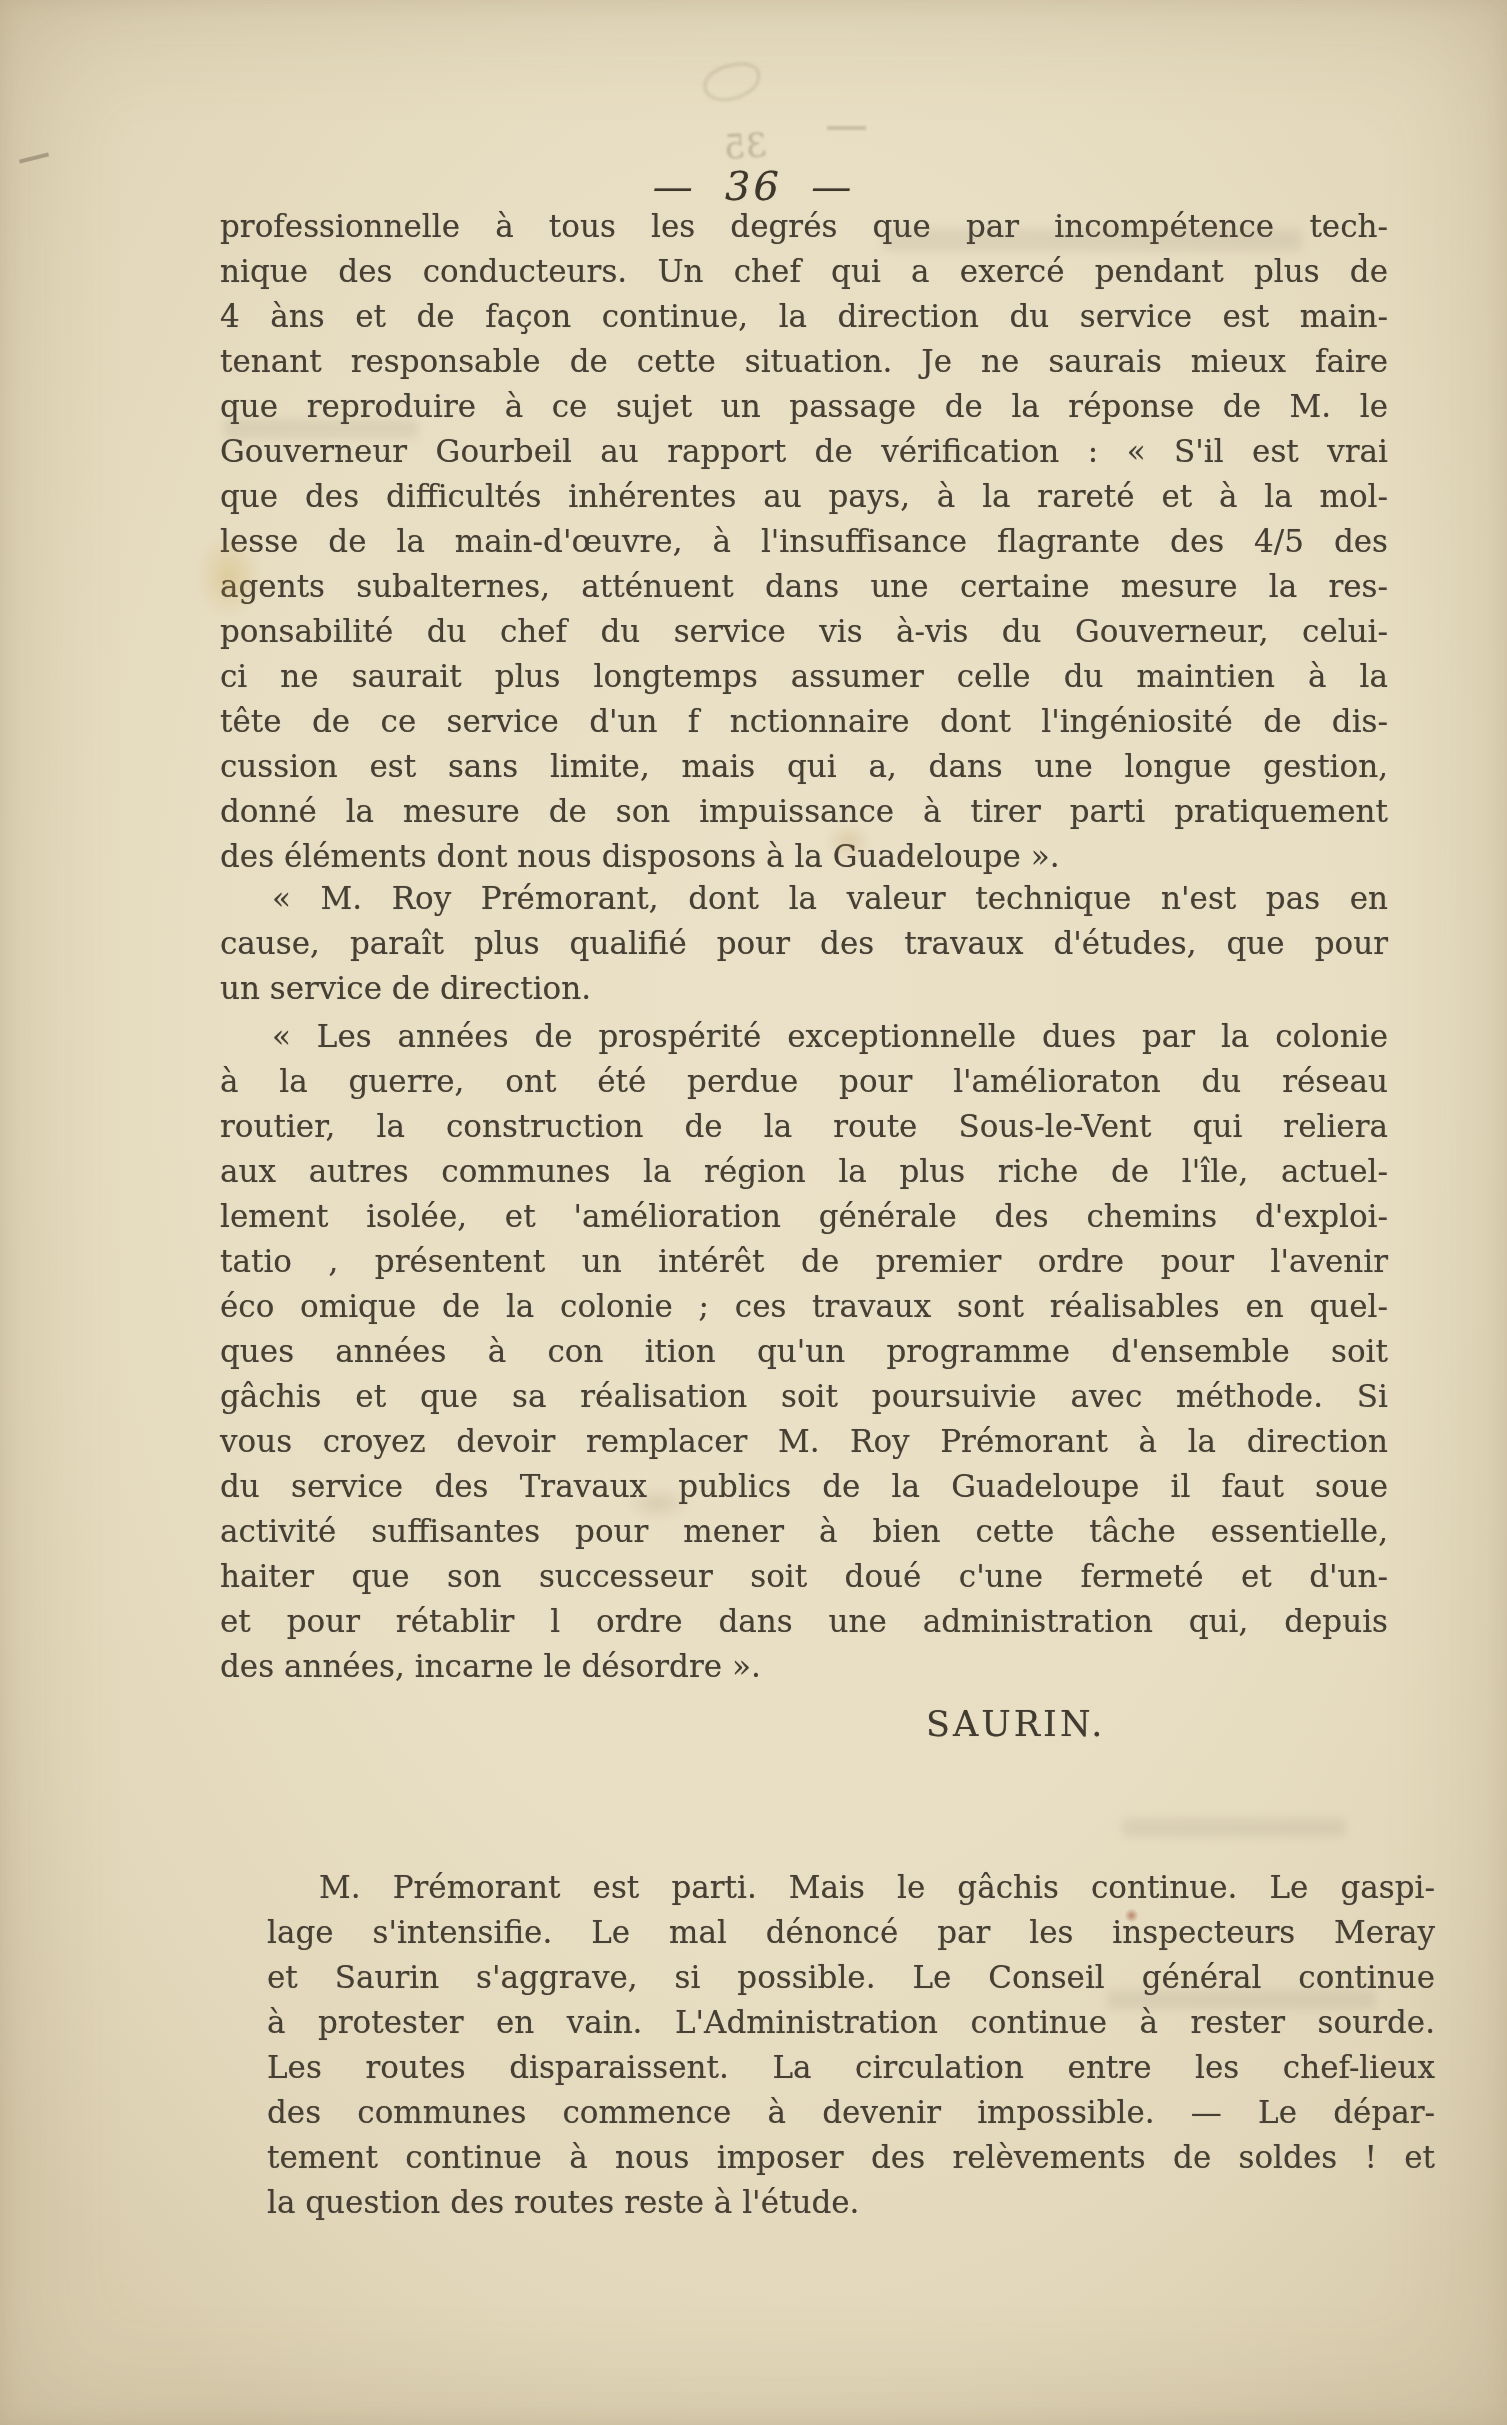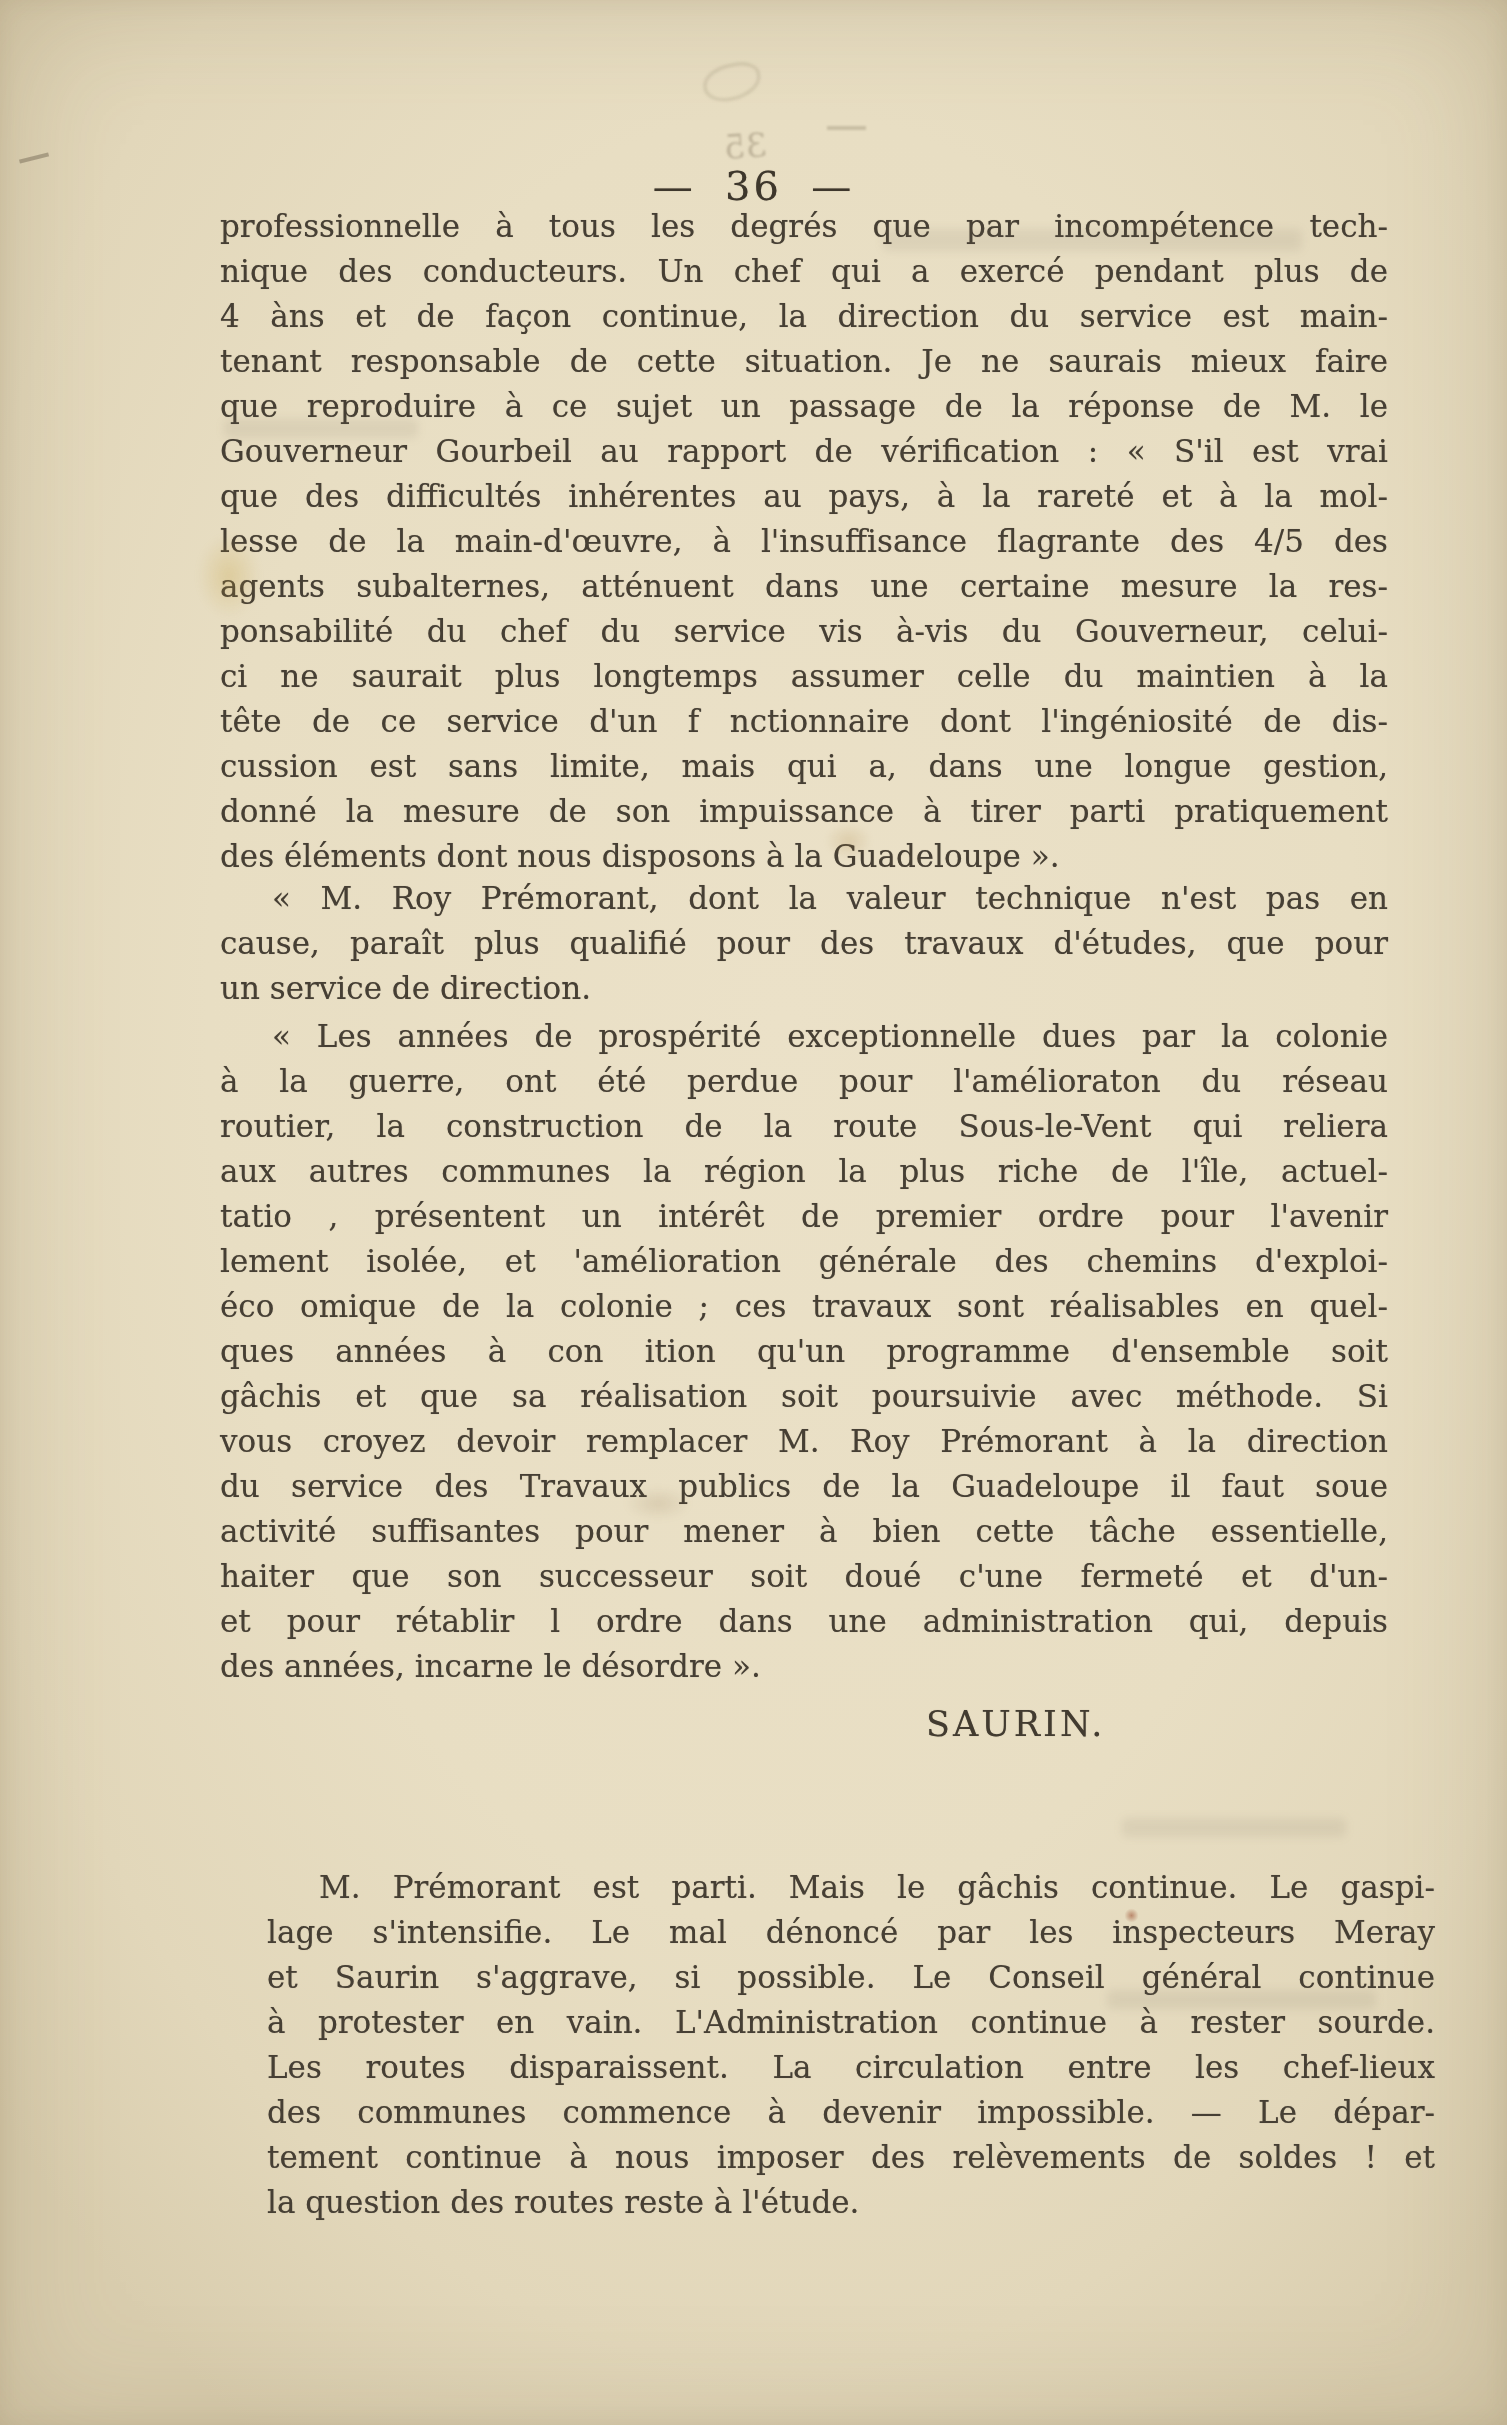--- a/index.html
+++ b/index.html
@@ -32,20 +32,21 @@
   }
   .edge-dash{
     position:absolute; left:19.4px; top:156px; width:30px; height:3.7px;
     background:rgba(100,88,68,.42); transform:rotate(-14deg); filter:blur(0.4px);
   }
   .page-num{
     position:absolute; top:163px; left:0; width:100%;
     text-align:center; font-size:40px; letter-spacing:3px;
     color:#3e372c; text-shadow:0 0 0.7px rgba(62,55,44,.55);
     word-spacing:13.5px;
+    font-style:italic;
   }
   .textblock{
     position:absolute; left:212px; top:0; width:1168px;
     font-size:31px; line-height:45px;
     text-shadow:0 0 0.7px rgba(64,56,44,.45);
     color:#463f34;
   }
   .para{position:absolute; left:8px; width:100%;}
   .p1{top:204px;} .p2{top:876px;} .p3{top:1014px;} .p4{top:1865px;margin-left:47px;}
   .line{height:45px; overflow:visible;}
@@ -118,22 +119,22 @@
     <div class="para p2">
         <div class="line just ind">« M. Roy Prémorant, dont la valeur technique n'est pas en</div>
         <div class="line just">cause, paraît plus qualifié pour des travaux d'études, que pour</div>
         <div class="line">un service de direction.</div>
       </div>
     <div class="para p3">
         <div class="line just ind">« Les années de prospérité exceptionnelle dues par la colonie</div>
         <div class="line just">à la guerre, ont été perdue pour l'amélioraton du réseau</div>
         <div class="line just">routier, la construction de la route Sous-le-Vent qui reliera</div>
         <div class="line just">aux autres communes la région la plus riche de l'île, actuel-</div>
+        <div class="line just">lement isolée, et 'amélioration générale des chemins d'exploi-</div>
         <div class="line just">tatio , présentent un intérêt de premier ordre pour l'avenir</div>
-        <div class="line just">lement isolée, et 'amélioration générale des chemins d'exploi-</div>
         <div class="line just">éco omique de la colonie ; ces travaux sont réalisables en quel-</div>
         <div class="line just">ques années à con ition qu'un programme d'ensemble soit</div>
         <div class="line just">gâchis et que sa réalisation soit poursuivie avec méthode. Si</div>
         <div class="line just">vous croyez devoir remplacer M. Roy Prémorant à la direction</div>
         <div class="line just">du service des Travaux publics de la Guadeloupe il faut soue</div>
         <div class="line just">activité suffisantes pour mener à bien cette tâche essentielle,</div>
         <div class="line just">haiter que son successeur soit doué c'une fermeté et d'un-</div>
         <div class="line just">et pour rétablir l ordre dans une administration qui, depuis</div>
         <div class="line">des années, incarne le désordre ».</div>
       </div>

